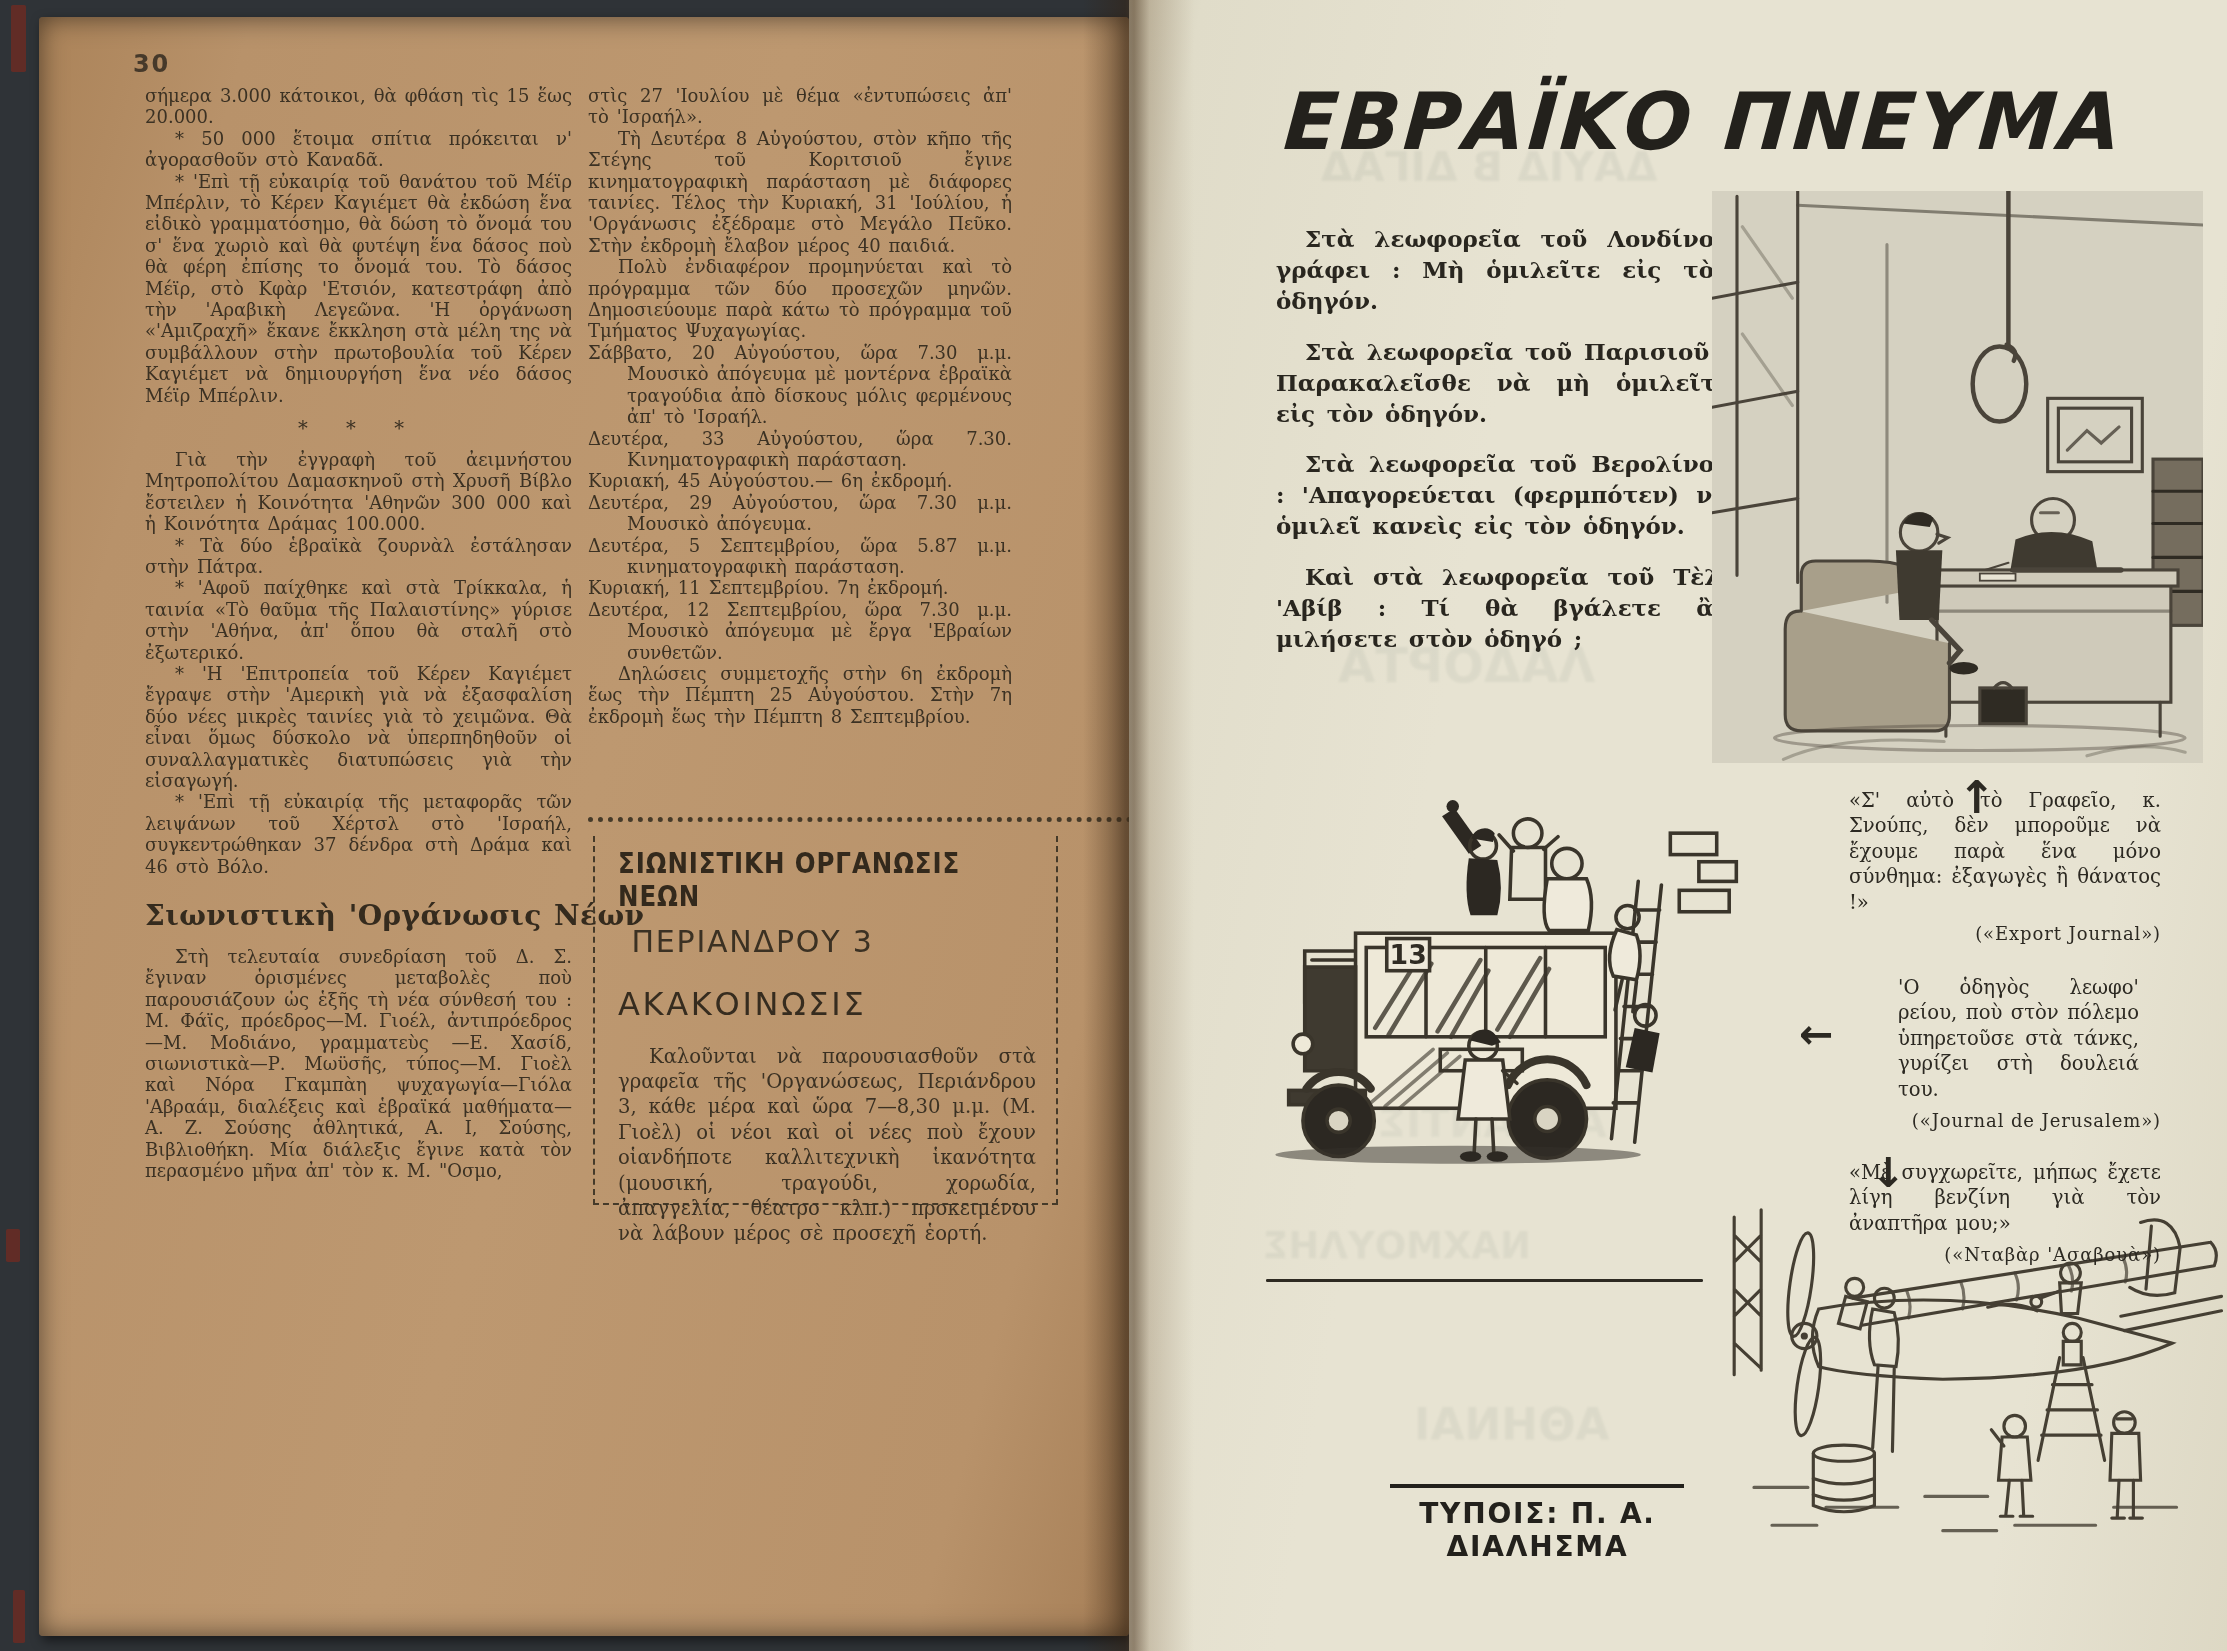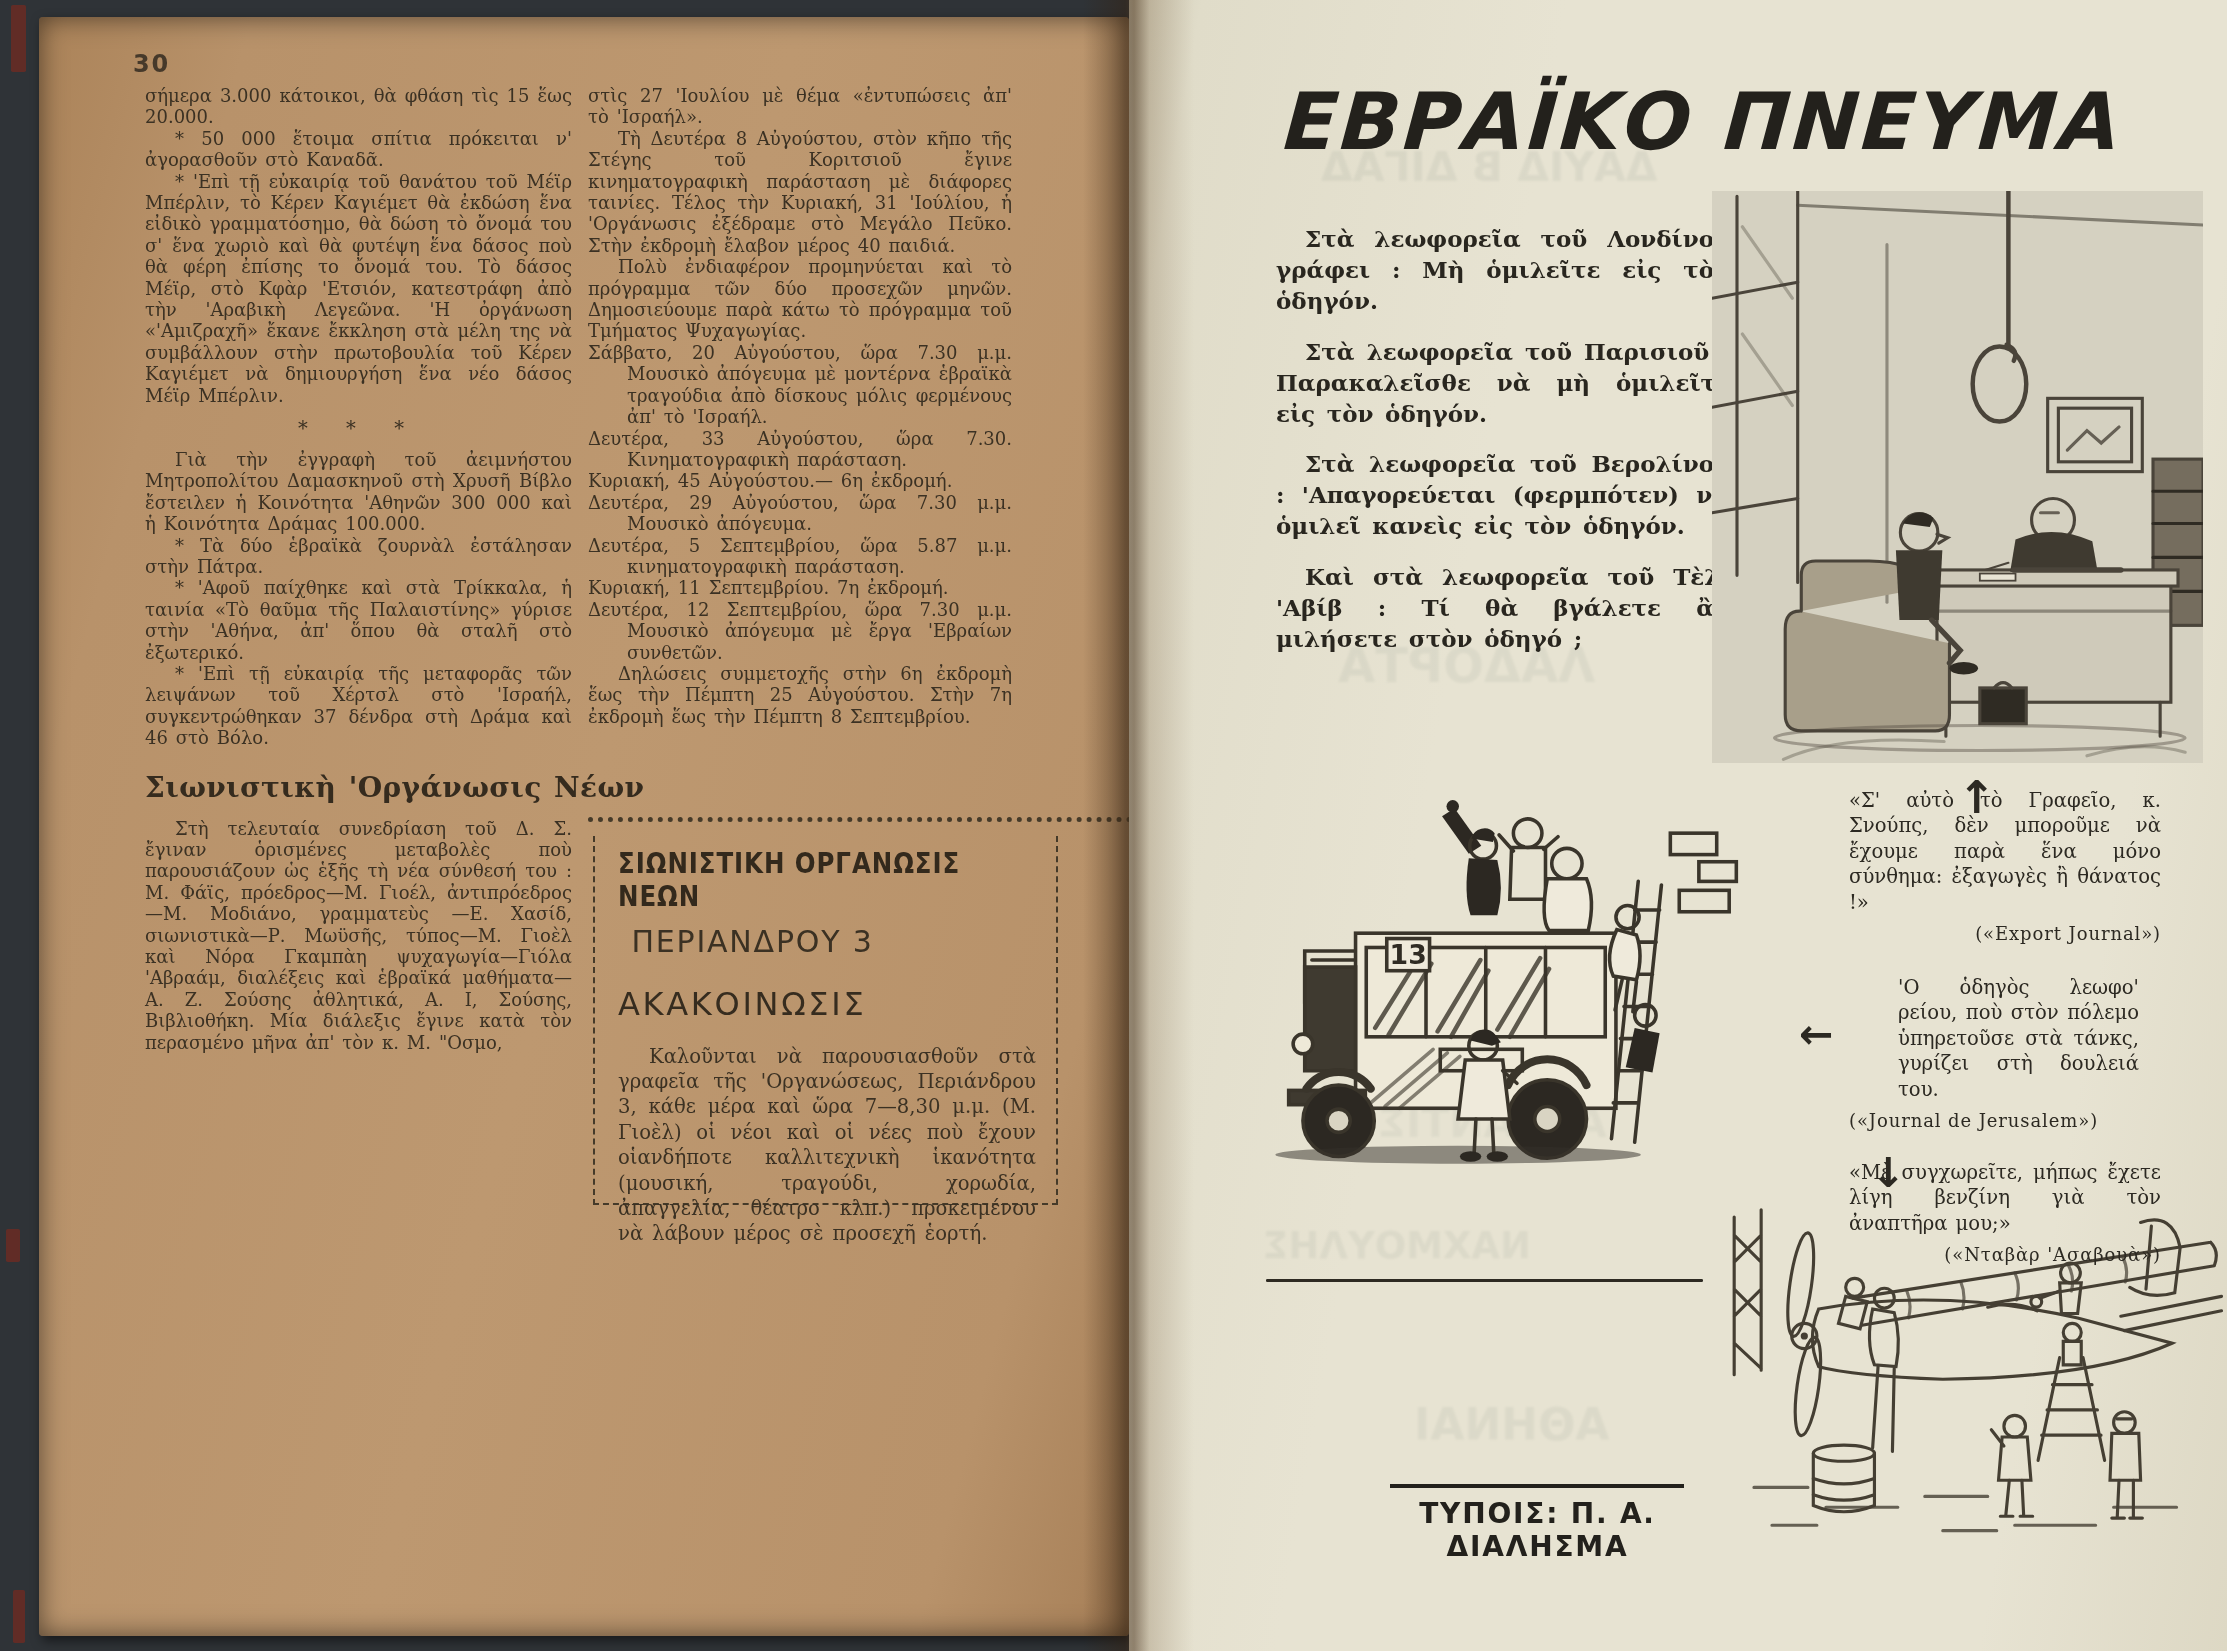--- a/index.html
+++ b/index.html
@@ -47,21 +47,21 @@
     font-size:23px;line-height:31px;font-weight:bold;text-align:justify;word-spacing:3.6px;}
   #rbody p{margin:0 0 19.6px 0;text-indent:29px;}
   .cartoon{position:absolute;}
   #office-art{left:583px;top:191px;width:491px;height:572px;
     box-shadow:0 0 18px rgba(80,75,60,.25) inset;}
   #bus-art{left:124px;top:776px;width:486px;height:393px;}
   #plane-art{left:589px;top:1190px;width:508px;height:347px;}
   #captions{position:absolute;left:1849px;top:788px;width:312px;color:#2c2922;}
   
   .cap{font-size:19.6px;line-height:25.4px;text-align:justify;margin:0;word-spacing:1.8px;}
-  .cap-src{font-family:"DejaVu Serif",serif;font-size:18px;letter-spacing:0.9px;margin:8px 0 0 0;}
+  .cap-src{font-family:"DejaVu Serif",serif;font-size:18px;letter-spacing:0.9px;margin:8px 0 0 0;text-align:right;}
   .src-r{text-align:right;}
   .arrow{font-family:"DejaVu Sans",sans-serif;color:#2c2922;position:absolute;font-weight:bold;}
   #arrow-up{left:1958px;top:771px;font-size:45px;}
   #arrow-left{left:1799px;top:1010px;font-size:41px;}
   #arrow-down{left:1871px;top:1149px;font-size:41px;}
   #imprint-rule{position:absolute;left:1266px;top:1279px;width:437px;height:3.1px;background:#2e2a22;border-radius:1.3px;}
   #footer-rule{position:absolute;left:1390px;top:1484px;width:294px;height:3.6px;background:#23211c;}
   #footer{position:absolute;left:1328px;top:1497px;width:419px;text-align:center;
     font-family:"DejaVu Sans",sans-serif;font-weight:bold;font-size:28px;letter-spacing:1.8px;color:#23211c;}
   
@@ -83,20 +83,21 @@
     <div class="pagenum">30</div>
 
     <div class="col" id="col1">
       <p class="flush">σήμερα 3.000 κάτοικοι, θὰ φθάση τὶς 15 ἕως 20.000.</p>
       <p>* 50 000 ἕτοιμα σπίτια πρόκειται ν' ἀγορασθοῦν στὸ Καναδᾶ.</p>
       <p>* 'Επὶ τῇ εὐκαιρίᾳ τοῦ θανάτου τοῦ Μέϊρ Μπέρλιν, τὸ Κέρεν Καγιέμετ θὰ ἐκδώση ἕνα εἰδικὸ γραμματόσημο, θὰ δώση τὸ ὄνομά του σ' ἕνα χωριὸ καὶ θὰ φυτέψη ἕνα δάσος ποὺ θὰ φέρη ἐπίσης το ὄνομά του. Τὸ δάσος Μέϊρ, στὸ Κφὰρ 'Ετσιόν, κατεστράφη ἀπὸ τὴν 'Αραβικὴ Λεγεῶνα. 'Η ὀργάνωση «'Αμιζραχῆ» ἔκανε ἔκκληση στὰ μέλη της νὰ συμβάλλουν στὴν πρωτοβουλία τοῦ Κέρεν Καγιέμετ νὰ δημιουργήση ἕνα νέο δάσος Μέϊρ Μπέρλιν.</p>
       <p class="stars">* * *</p>
       <p>Γιὰ τὴν ἐγγραφὴ τοῦ ἀειμνήστου Μητροπολίτου Δαμασκηνοῦ στὴ Χρυσῆ Βίβλο ἔστειλεν ἡ Κοινότητα 'Αθηνῶν 300 000 καὶ ἡ Κοινότητα Δράμας 100.000.</p>
       <p>* Τὰ δύο ἑβραϊκὰ ζουρνὰλ ἐστάλησαν στὴν Πάτρα.</p>
       <p>* 'Αφοῦ παίχθηκε καὶ στὰ Τρίκκαλα, ἡ ταινία «Τὸ θαῦμα τῆς Παλαιστίνης» γύρισε στὴν 'Αθήνα, ἀπ' ὅπου θὰ σταλῆ στὸ ἐξωτερικό.</p>
+      <p>* 'Η 'Επιτροπεία τοῦ Κέρεν Καγιέμετ ἔγραψε στὴν 'Αμερικὴ γιὰ νὰ ἐξασφαλίση δύο νέες μικρὲς ταινίες γιὰ τὸ χειμῶνα. Θὰ εἶναι ὅμως δύσκολο νὰ ὑπερπηδηθοῦν οἱ συναλλαγματικὲς διατυπώσεις γιὰ τὴν εἰσαγωγή.</p>
       <p>* 'Επὶ τῇ εὐκαιρίᾳ τῆς μεταφορᾶς τῶν λειψάνων τοῦ Χέρτσλ στὸ 'Ισραήλ, συγκεντρώθηκαν 37 δένδρα στὴ Δράμα καὶ 46 στὸ Βόλο.</p>
       <div class="sec-head">Σιωνιστικὴ 'Οργάνωσις Νέων</div>
       <p>Στὴ τελευταία συνεδρίαση τοῦ Δ. Σ. ἔγιναν ὁρισμένες μεταβολὲς ποὺ παρουσιάζουν ὡς ἑξῆς τὴ νέα σύνθεσή του : Μ. Φάϊς, πρόεδρος—Μ. Γιοέλ, ἀντιπρόεδρος—Μ. Μοδιάνο, γραμματεὺς —Ε. Χασίδ, σιωνιστικὰ—Ρ. Μωϋσῆς, τύπος—Μ. Γιοὲλ καὶ Νόρα Γκαμπὰη ψυχαγωγία—Γιόλα 'Αβραάμ, διαλέξεις καὶ ἑβραϊκά μαθήματα—Α. Ζ. Σούσης ἀθλητικά, Α. Ι, Σούσης, Βιβλιοθήκη. Μία διάλεξις ἔγινε κατὰ τὸν περασμένο μῆνα ἀπ' τὸν κ. Μ. "Οσμο,</p>
     </div>
 
     <div class="col" id="col2">
       <p class="flush">στὶς 27 'Ιουλίου μὲ θέμα «ἐντυπώσεις ἀπ' τὸ 'Ισραήλ».</p>
       <p>Τὴ Δευτέρα 8 Αὐγούστου, στὸν κῆπο τῆς Στέγης τοῦ Κοριτσιοῦ ἔγινε κινηματογραφικὴ παράσταση μὲ διάφορες ταινίες. Τέλος τὴν Κυριακή, 31 'Ιούλίου, ἡ 'Οργάνωσις ἐξέδραμε στὸ Μεγάλο Πεῦκο. Στὴν ἐκδρομὴ ἔλαβον μέρος 40 παιδιά.</p>
       <p>Πολὺ ἐνδιαφέρον προμηνύεται καὶ τὸ πρόγραμμα τῶν δύο προσεχῶν μηνῶν. Δημοσιεύουμε παρὰ κάτω τὸ πρόγραμμα τοῦ Τμήματος Ψυχαγωγίας.</p>
       <p class="sched">Σάββατο, 20 Αὐγούστου, ὥρα 7.30 μ.μ. Μουσικὸ ἀπόγευμα μὲ μοντέρνα ἑβραϊκὰ τραγούδια ἀπὸ δίσκους μόλις φερμένους ἀπ' τὸ 'Ισραήλ.</p>

